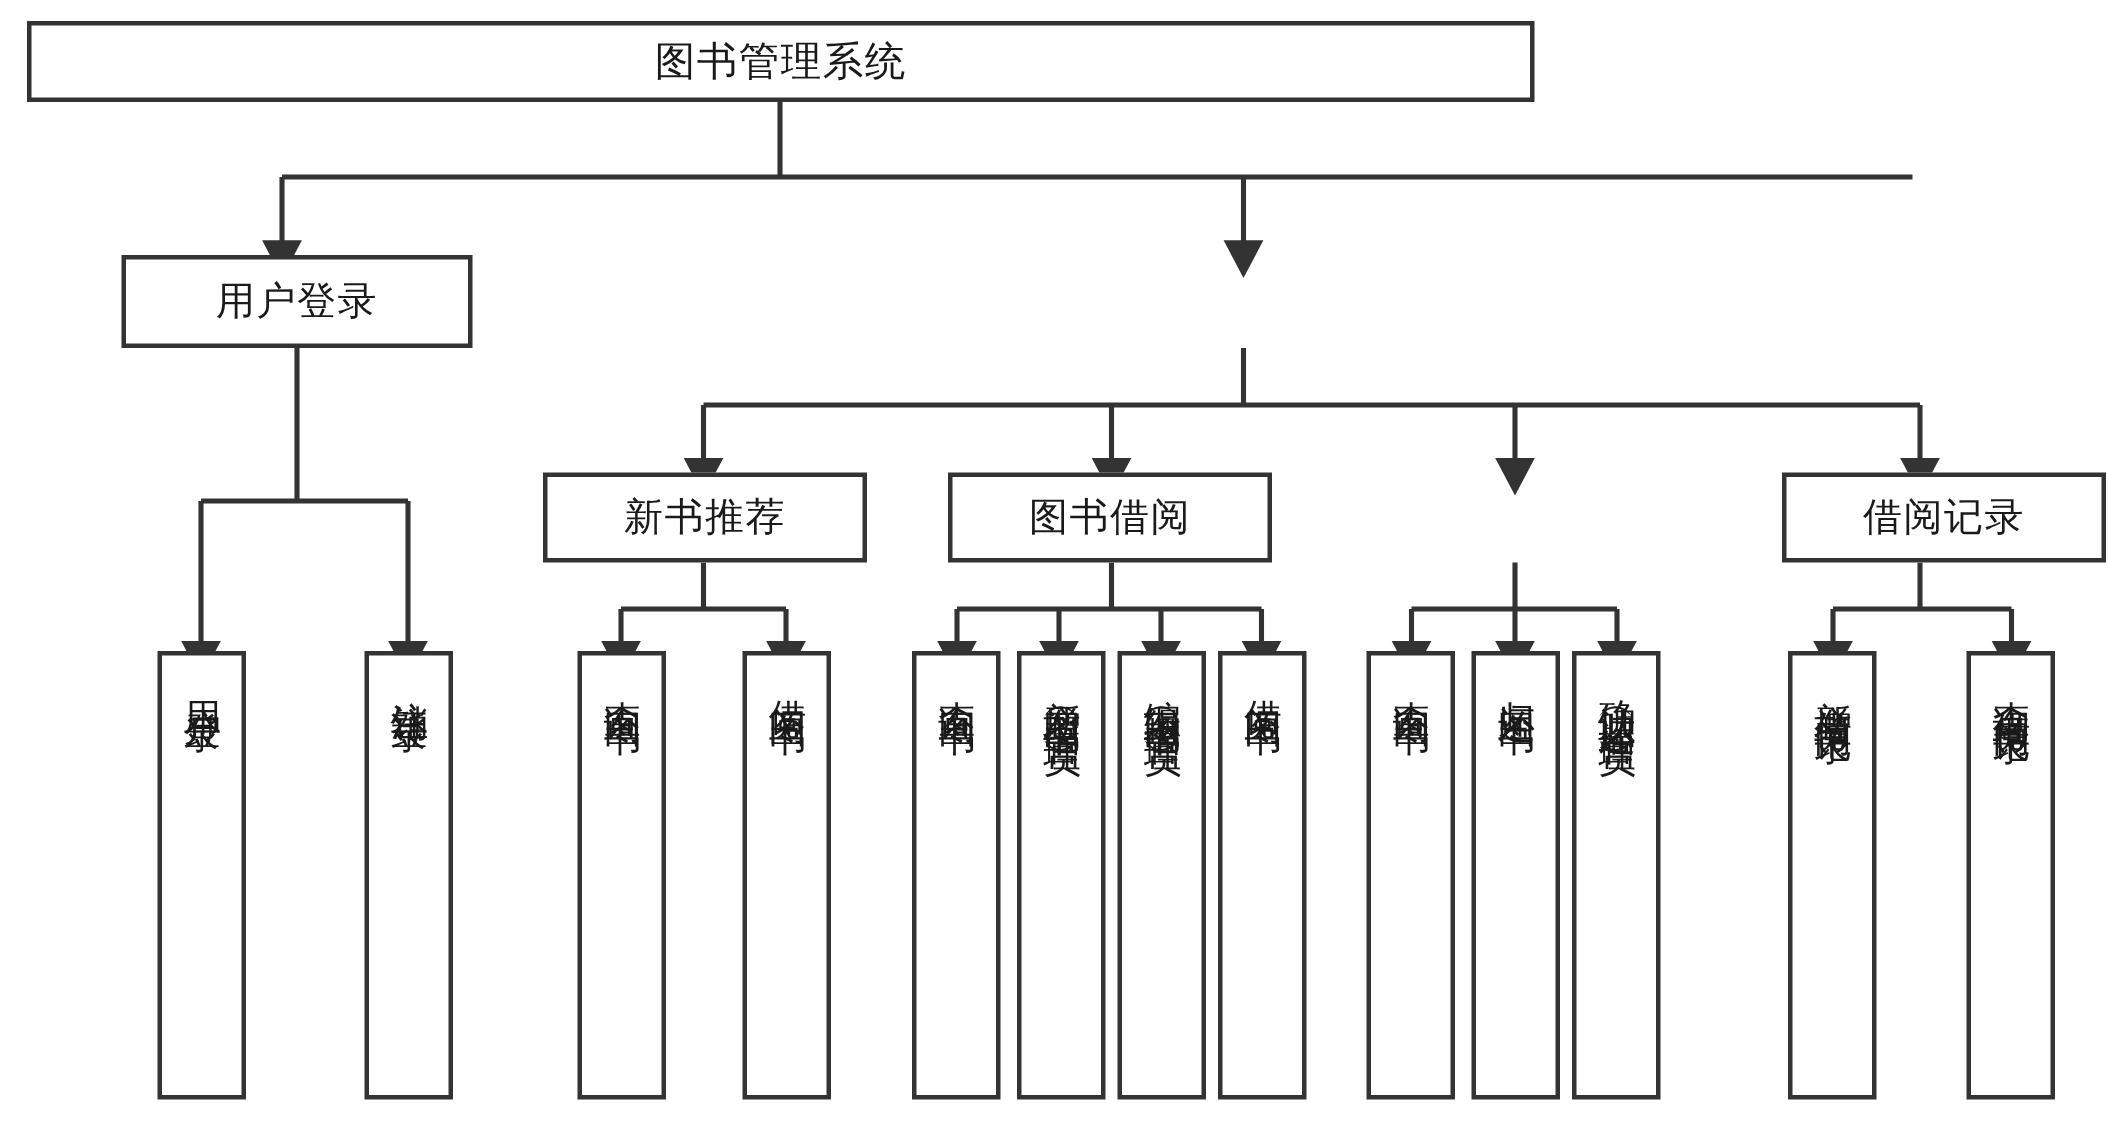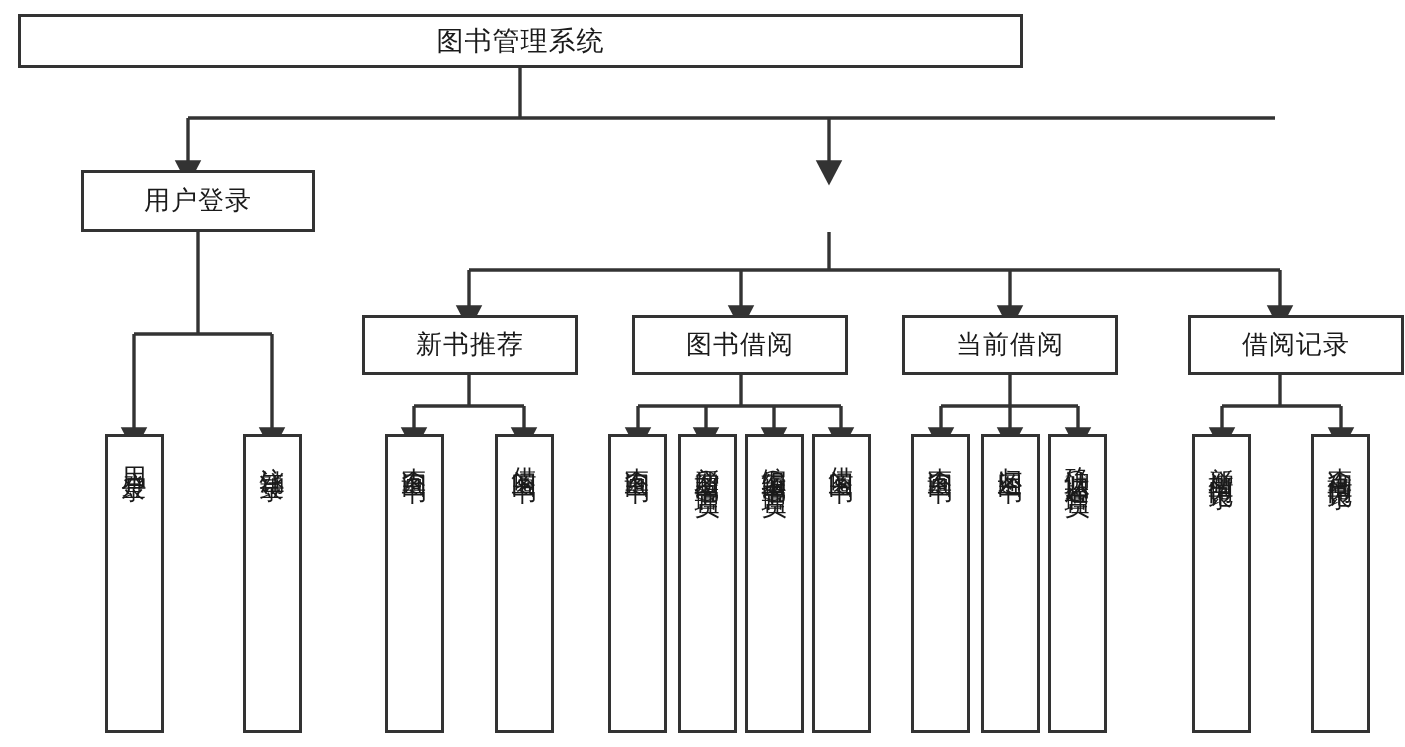--- a/index.html
+++ b/index.html
@@ -122,23 +122,20 @@
   <div class="node node-h" style="left:81px;top:170px;width:234px;height:62px;">
     <span>用户登录</span>
   </div>
 
   <div class="node node-h" style="left:362px;top:315px;width:216px;height:60px;">
     <span>新书推荐</span>
   </div>
   <div class="node node-h" style="left:632px;top:315px;width:216px;height:60px;">
     <span>图书借阅</span>
   </div>
-  <div class="node node-h" style="left:902px;top:315px;width:216px;height:60px;">
-    <span>当前借阅</span>
-  </div>
   <div class="node node-h" style="left:1172px;top:315px;width:216px;height:60px;margin-left:16px;">
     <span>借阅记录</span>
   </div>
 
   <div class="node node-v" style="left:105px;top:434px;width:59px;height:299px;">
     <span class="vtext">用户登录</span>
   </div>
   <div class="node node-v" style="left:243px;top:434px;width:59px;height:299px;">
     <span class="vtext">注销登录</span>
   </div>

